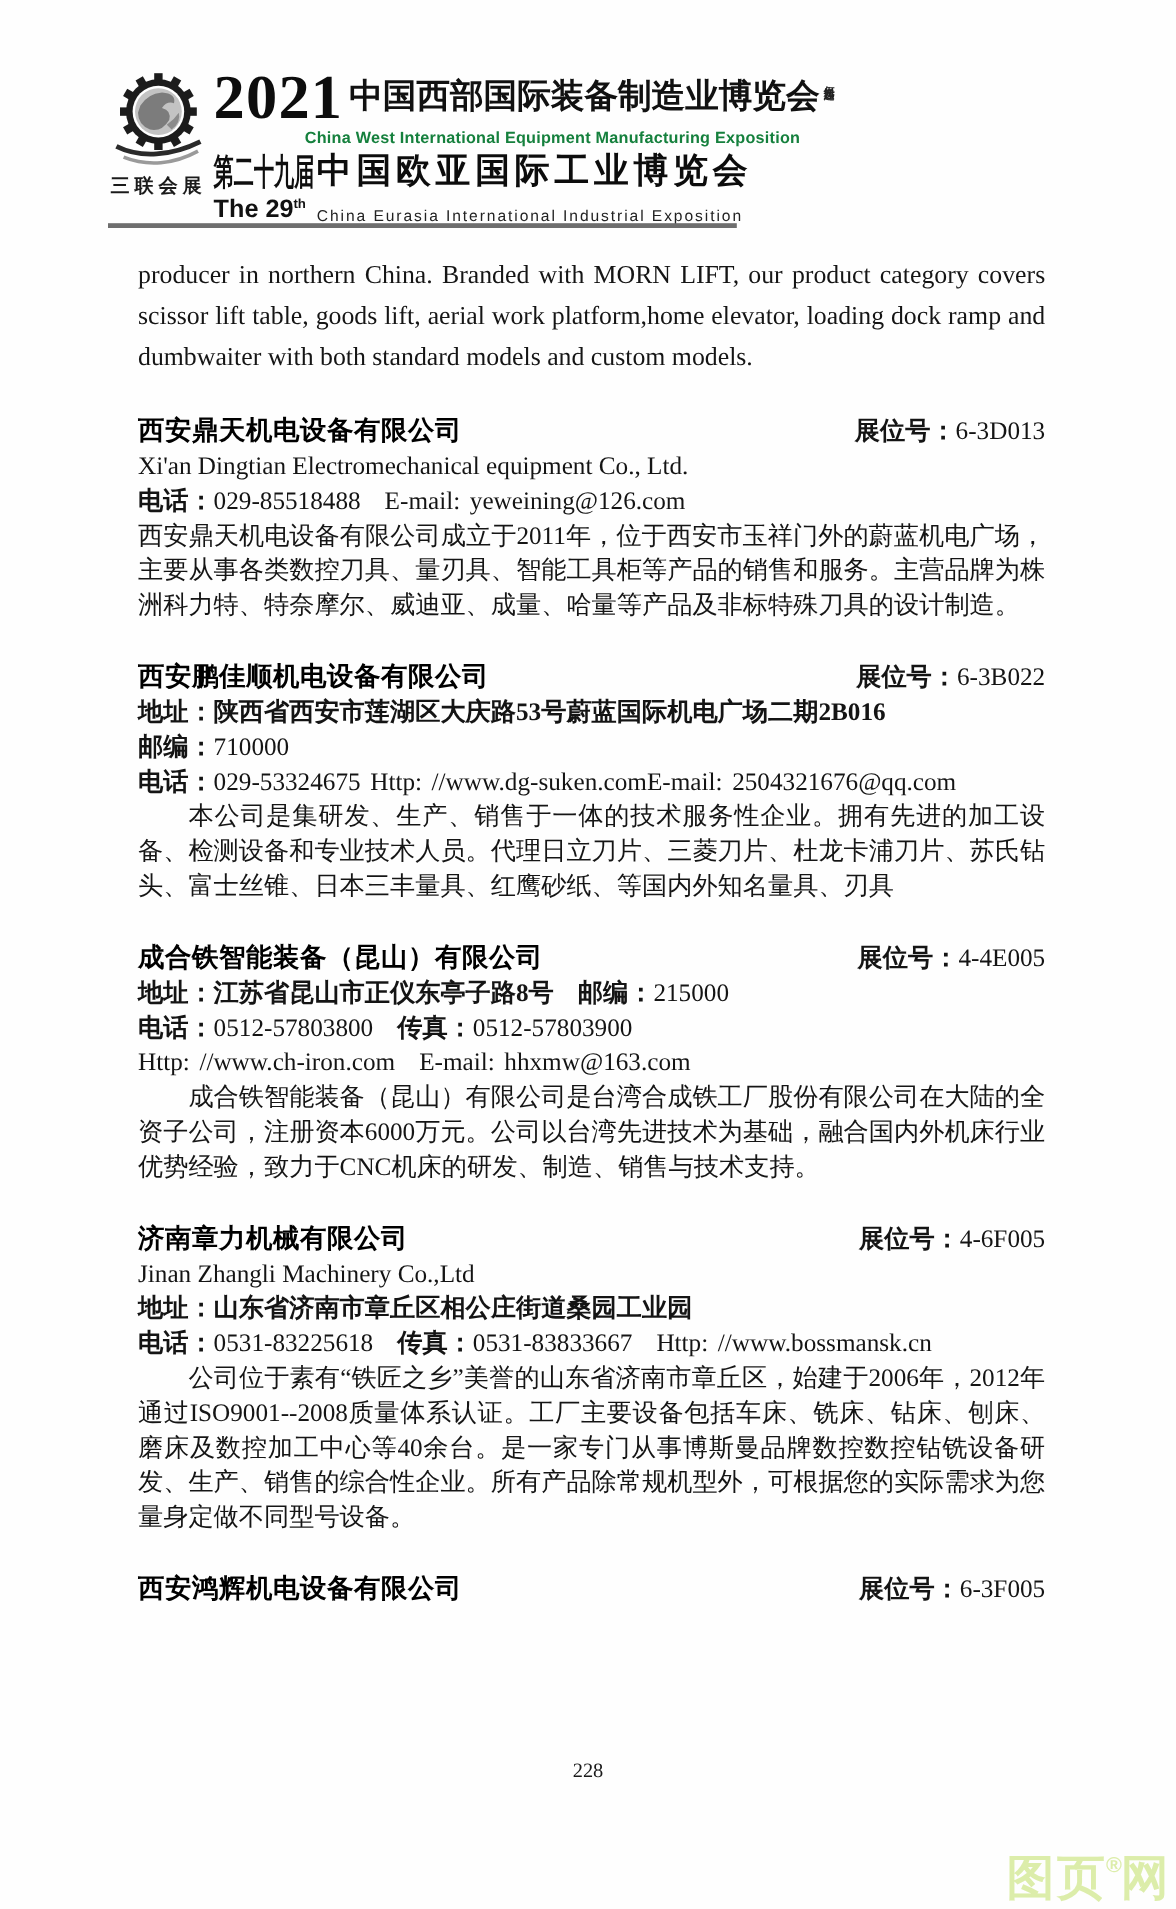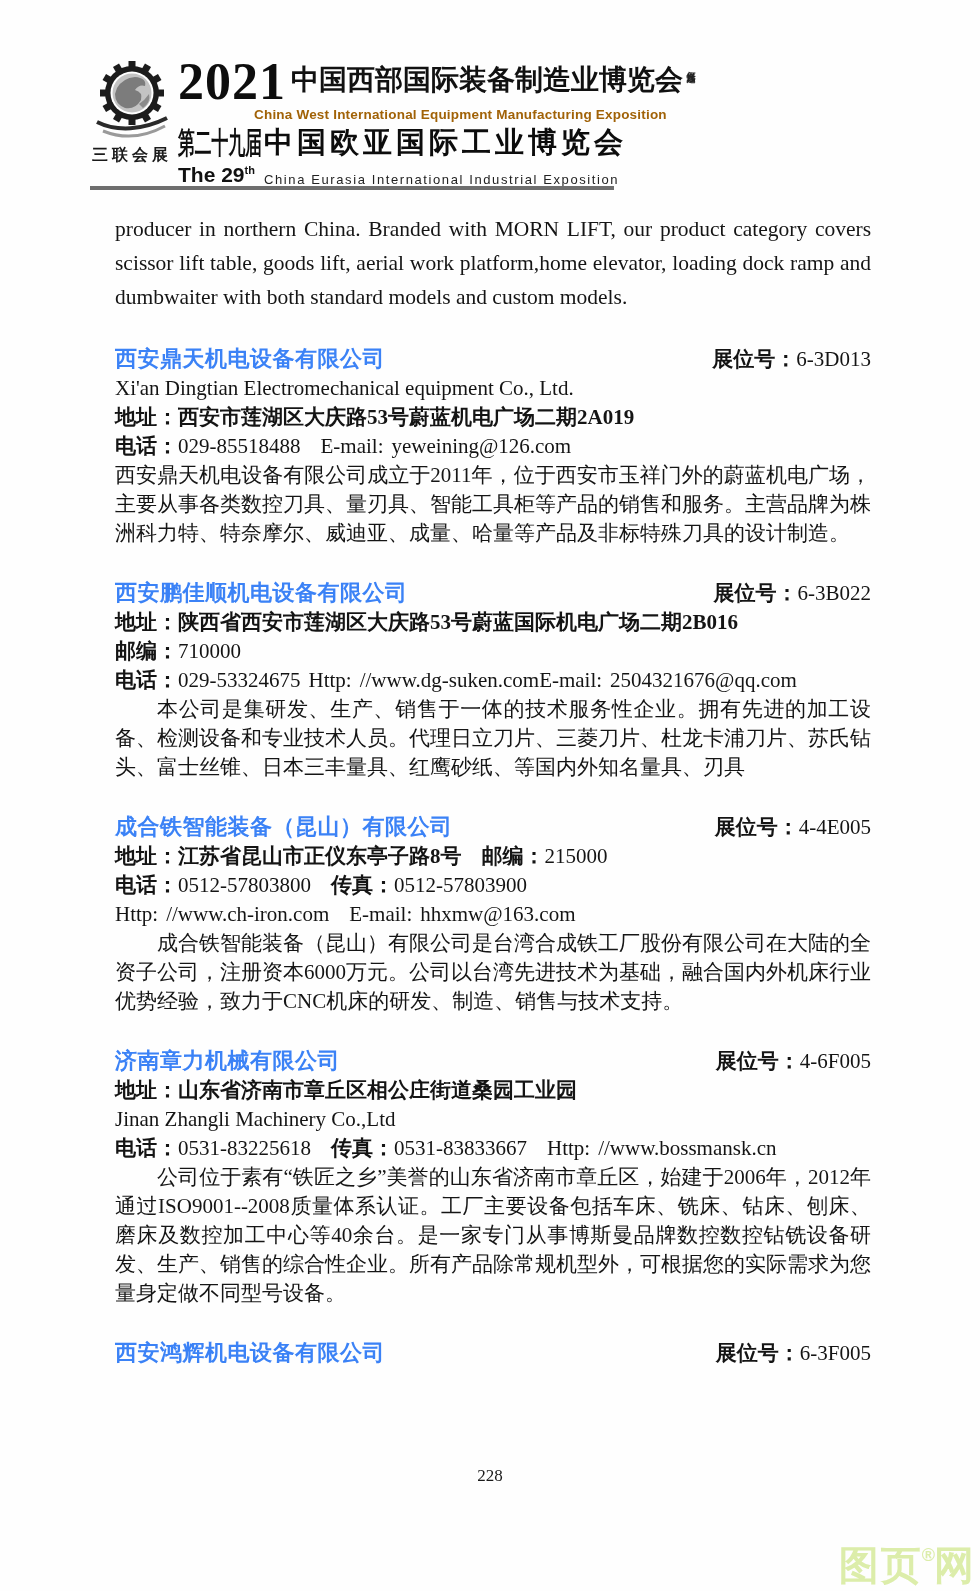--- a/index.html
+++ b/index.html
@@ -27,21 +27,21 @@
     font-weight:bold; font-size:28px; line-height:40px; margin-left:5px;
     letter-spacing:0px; white-space:nowrap; color:#111;
     font-family:"DejaVu Serif","Liberation Serif",serif;
   }
   .seal-text {
     writing-mode:vertical-rl; font-size:9px; line-height:10px; letter-spacing:1px;
     margin-left:3px; margin-top:4px; color:#222; font-weight:bold;
   }
   .row2 {
     font-family:"Liberation Sans","DejaVu Sans",sans-serif; font-size:13.5px; font-weight:bold;
-    color:#a16207; margin:0 0 3px 76px; letter-spacing:0.2px; white-space:nowrap;
+    color:#15803d; margin:0 0 3px 76px; letter-spacing:0.2px; white-space:nowrap;
   }
   .row3 { display:flex; align-items:center; height:36px; }
   .edition-box { flex:0 0 86px; width:86px; overflow:visible; }
   .edition-cn {
     display:inline-block; font-weight:bold; font-size:30px; white-space:nowrap;
     transform:scaleX(.56); transform-origin:left center; color:#0e0e0e;
   }
   .title-cn-2 {
     font-family:"Liberation Sans","DejaVu Sans",sans-serif; font-weight:bold;
     font-size:29px; letter-spacing:4px; white-space:nowrap; color:#0c0c0c;
@@ -61,21 +61,21 @@
     background:#6e6e6e; border:none;
   }
 
   
   .content { position:absolute; left:115px; top:212px; width:756px; }
   .intro {
     font-size:21.5px; line-height:34px; text-align:justify; color:#151515;
   }
   .company { margin-top:30px; }
   .company-header { display:flex; justify-content:space-between; align-items:baseline; line-height:30px; }
-  .company-name { font-size:22px; font-weight:bold; letter-spacing:.5px; color:#3b82f6; }
+  .company-name { font-size:22px; font-weight:bold; letter-spacing:.5px; color:#000000; }
   .booth { font-size:21px; white-space:nowrap; }
   .booth .lbl { font-weight:bold; }
   .booth .booth-val { font-family:"Liberation Serif",serif; }
   .line { font-size:21px; line-height:29px; white-space:nowrap; }
   .en-name { font-size:21px; }
   .lbl { font-weight:bold; }
   .bval { font-weight:bold; }
   .val { font-weight:normal; }
   .gap { margin-right:20px; }
   .sgap { margin-right:8px; }
@@ -150,21 +150,20 @@
   <main class="content">
 
     <p class="intro">producer in northern China. Branded with MORN LIFT, our product category covers scissor lift table, goods lift, aerial work platform,home elevator, loading dock ramp and dumbwaiter with both standard models and custom models.</p>
 
     <section class="company">
       <div class="company-header">
         <h2 class="company-name">西安鼎天机电设备有限公司</h2>
         <div class="booth"><span class="lbl">展位号：</span><span class="booth-val">6-3D013</span></div>
       </div>
       <div class="line en-name">Xi'an Dingtian Electromechanical equipment Co., Ltd.</div>
-      <div class="line"><span class="lbl">地址：</span><span class="bval">西安市莲湖区大庆路53号蔚蓝机电广场二期2A019</span></div>
       <div class="line"><span class="lbl">电话：</span><span class="val gap">029-85518488</span><span class="val sgap">E-mail:</span><span class="val">yeweining@126.com</span></div>
       <p class="desc">西安鼎天机电设备有限公司成立于2011年，位于西安市玉祥门外的蔚蓝机电广场，主要从事各类数控刀具、量刃具、智能工具柜等产品的销售和服务。主营品牌为株洲科力特、特奈摩尔、威迪亚、成量、哈量等产品及非标特殊刀具的设计制造。</p>
     </section>
 
     <section class="company">
       <div class="company-header">
         <h2 class="company-name">西安鹏佳顺机电设备有限公司</h2>
         <div class="booth"><span class="lbl">展位号：</span><span class="booth-val">6-3B022</span></div>
       </div>
       <div class="line"><span class="lbl">地址：</span><span class="bval">陕西省西安市莲湖区大庆路53号蔚蓝国际机电广场二期2B016</span></div>
@@ -182,22 +181,22 @@
       <div class="line"><span class="lbl">电话：</span><span class="val gap">0512-57803800</span><span class="lbl">传真：</span><span class="val">0512-57803900</span></div>
       <div class="line"><span class="val sgap">Http:</span><span class="val gap">//www.ch-iron.com</span><span class="val sgap">E-mail:</span><span class="val">hhxmw@163.com</span></div>
       <p class="desc indent">成合铁智能装备（昆山）有限公司是台湾合成铁工厂股份有限公司在大陆的全资子公司，注册资本6000万元。公司以台湾先进技术为基础，融合国内外机床行业优势经验，致力于CNC机床的研发、制造、销售与技术支持。</p>
     </section>
 
     <section class="company">
       <div class="company-header">
         <h2 class="company-name">济南章力机械有限公司</h2>
         <div class="booth"><span class="lbl">展位号：</span><span class="booth-val">4-6F005</span></div>
       </div>
+      <div class="line en-name">Jinan Zhangli Machinery Co.,Ltd</div>
       <div class="line"><span class="lbl">地址：</span><span class="bval">山东省济南市章丘区相公庄街道桑园工业园</span></div>
-      <div class="line en-name">Jinan Zhangli Machinery Co.,Ltd</div>
       <div class="line"><span class="lbl">电话：</span><span class="val gap">0531-83225618</span><span class="lbl">传真：</span><span class="val gap">0531-83833667</span><span class="val sgap">Http:</span><span class="val">//www.bossmansk.cn</span></div>
       <p class="desc indent">公司位于素有“铁匠之乡”美誉的山东省济南市章丘区，始建于2006年，2012年通过ISO9001--2008质量体系认证。工厂主要设备包括车床、铣床、钻床、刨床、磨床及数控加工中心等40余台。是一家专门从事博斯曼品牌数控数控钻铣设备研发、生产、销售的综合性企业。所有产品除常规机型外，可根据您的实际需求为您量身定做不同型号设备。</p>
     </section>
 
     <section class="company">
       <div class="company-header">
         <h2 class="company-name">西安鸿辉机电设备有限公司</h2>
         <div class="booth"><span class="lbl">展位号：</span><span class="booth-val">6-3F005</span></div>
       </div>
     </section>

